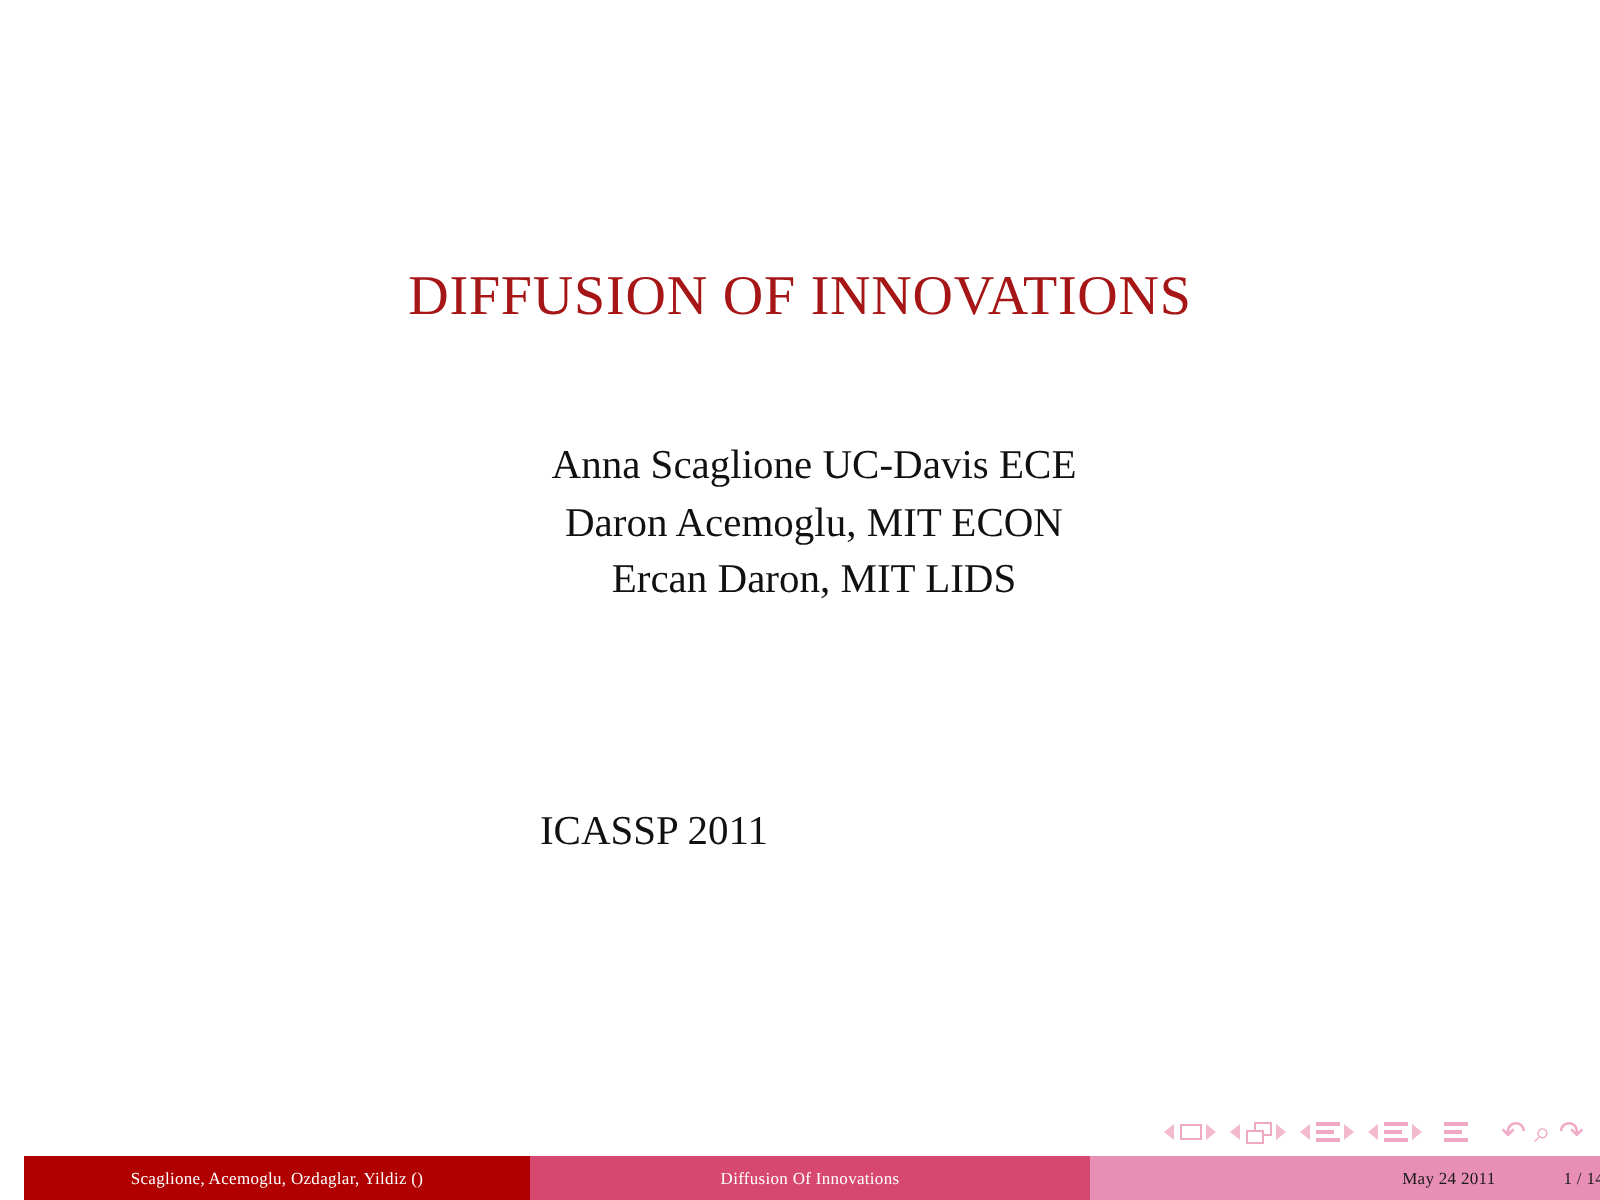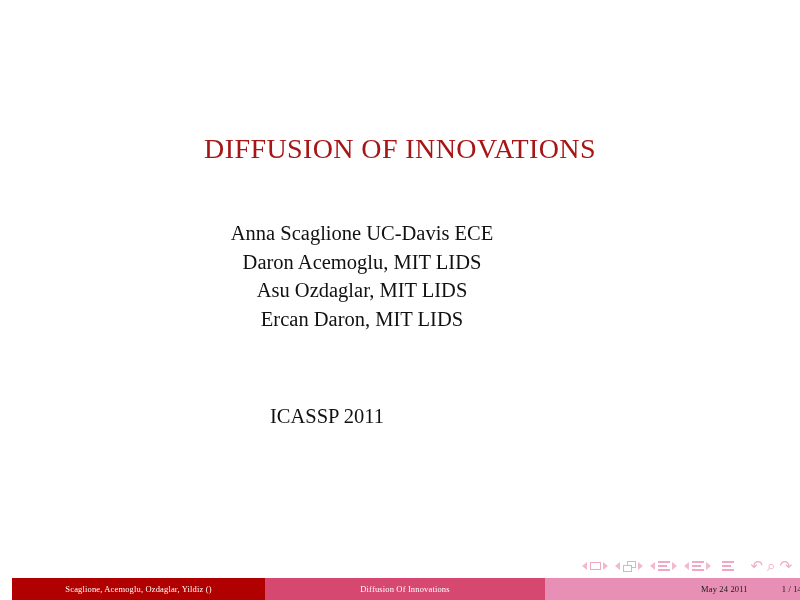--- a/index.html
+++ b/index.html
@@ -43,20 +43,21 @@
     font-weight: normal;
   }
 
   
   .authors {
     position: absolute;
     left: 0;
     top: 219px;
     width: 724px;
     text-align: center;
+    padding-left: 45px;
   }
   .author-line {
     font-size: 20.5px;
     color: #111111;
     line-height: 28.5px;
     white-space: pre;
   }
 
   
   .venue {
@@ -191,22 +192,21 @@
 <body>
 
 <div class="slide">
 
   <div class="title-block">
     <h1 class="slide-title">DIFFUSION OF INNOVATIONS</h1>
   </div>
 
   <div class="authors">
     <div class="author-line">Anna Scaglione UC-Davis ECE</div>
-    <div class="author-line">Daron Acemoglu, MIT LIDS</div>
-    <div class="author-line">Asu Ozdaglar, MIT LIDS</div>
+    <div class="author-line">Daron Acemoglu, MIT ECON</div>
     <div class="author-line">Ercan Daron, MIT LIDS</div>
   </div>
 
   <div class="venue">
     <div class="venue-text">ICASSP 2011</div>
   </div>
 
   <div class="nav-symbols">
 
     <div class="nav-group">

